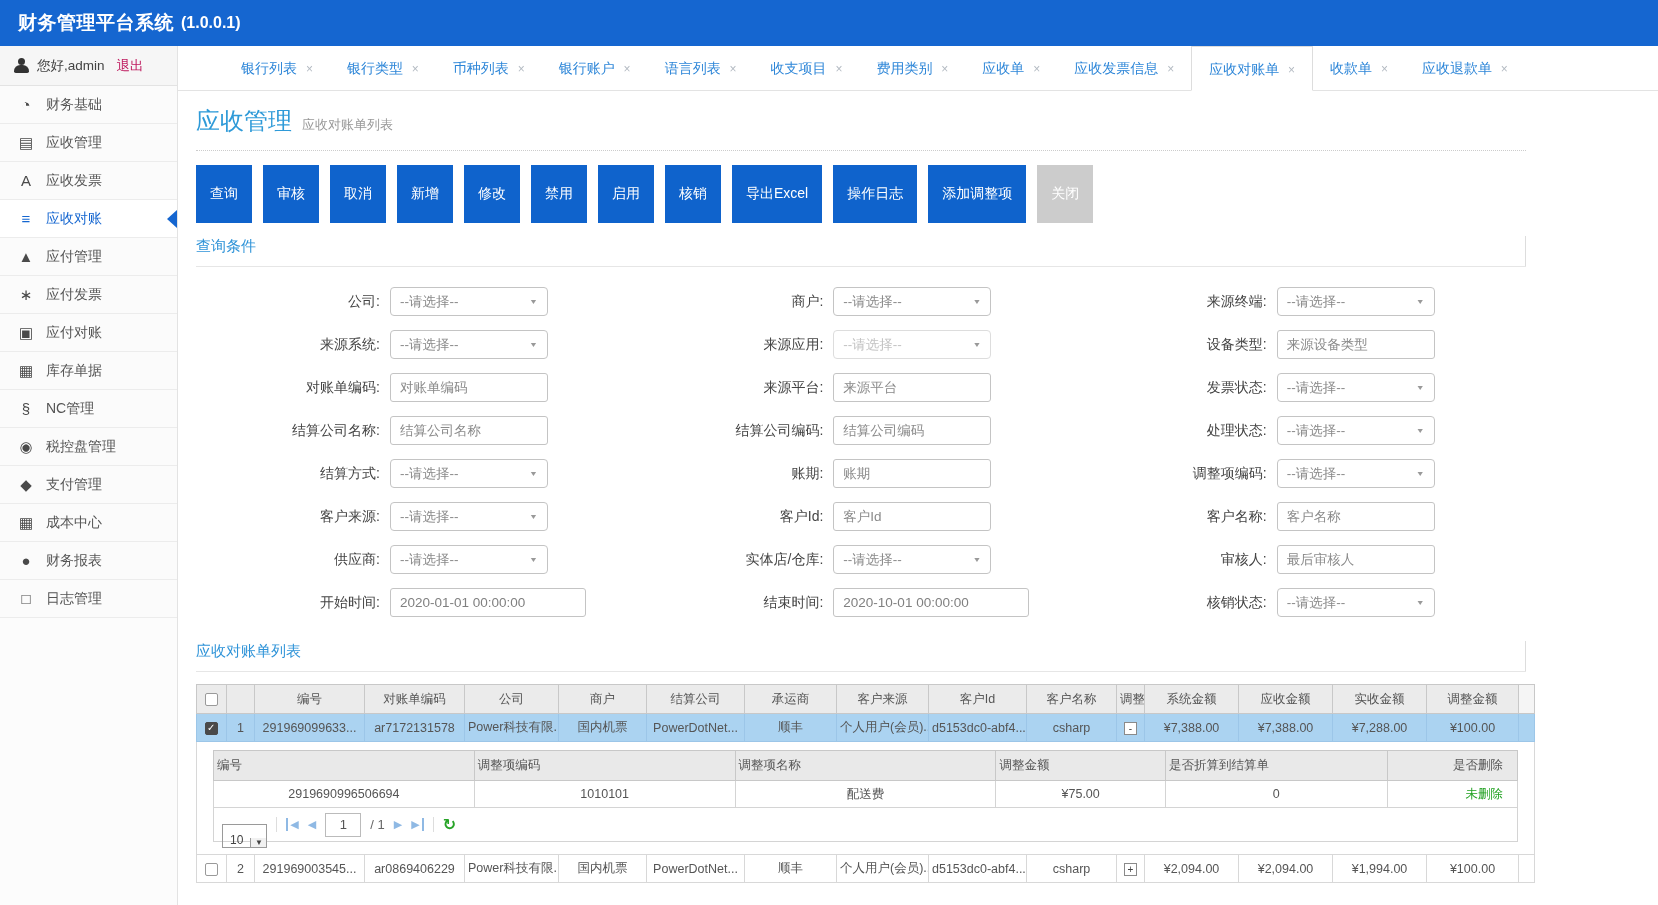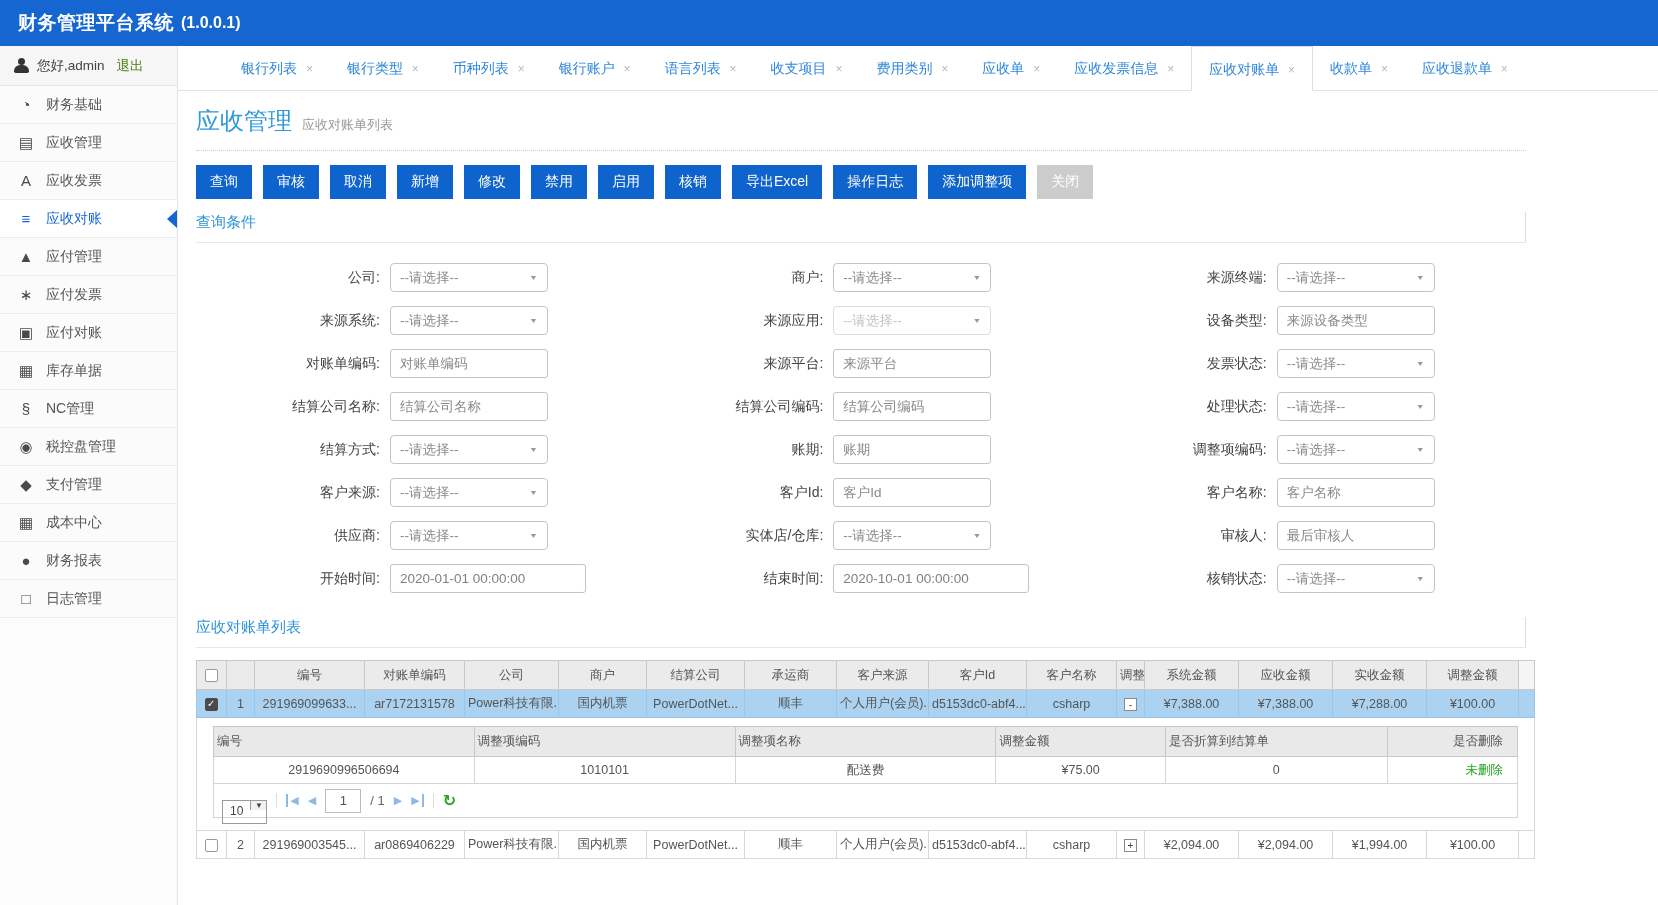--- a/index.html
+++ b/index.html
@@ -12,42 +12,42 @@
   .topbar .app-version { font-size:16px; font-weight:bold; margin-left:7px; }
 
   .shell { display:flex; min-height:859px; }
 
   
   .sidebar { width:178px; min-height:859px; background:#fcfcfc; border-right:1px solid #e3e3e3; flex:0 0 178px; }
   .userbox { height:40px; background:#f6f6f6; border-bottom:1px solid #e3e3e3; display:flex; align-items:center; padding-left:14px; font-size:13.5px; color:#444; gap:8px; }
   .person { width:15px; height:15px; position:relative; display:inline-block; }
   .person::before { content:""; position:absolute; left:4px; top:0; width:7px; height:7px; border-radius:50%; background:#333; }
   .person::after { content:""; position:absolute; left:0; top:7px; width:15px; height:8px; border-radius:7px 7px 2px 2px; background:#333; }
-  .logout { margin-left:4px; cursor:pointer; color:#4d7c0f; }
+  .logout { margin-left:4px; cursor:pointer; color:#be185d; }
   .side-item { height:38px; border-bottom:1px solid #ececec; display:flex; align-items:center; padding-left:17px; gap:11px; font-size:14px; color:#555; cursor:pointer; position:relative; background:#fbfbfb; }
   .side-item .icon { width:18px; text-align:center; font-size:15px; color:#4a4a4a; }
   .side-item.active { color:#1566d0; background:#fff; }
   .side-item.active .icon { color:#1566d0; }
   .side-item.active::after { content:""; position:absolute; right:0; top:50%; margin-top:-9px; border-top:9px solid transparent; border-bottom:9px solid transparent; border-right:10px solid #1566d0; }
 
   
   .content { flex:1; min-width:0; }
   .tabbar { height:45px; border-bottom:1px solid #e3e3e3; display:flex; align-items:stretch; padding-left:46px; background:#fff; }
   .tab { padding:0 17px; line-height:44px; font-size:14px; color:#2d86d8; cursor:pointer; white-space:nowrap; }
   .tab .x { color:#b3bac2; font-size:12px; margin-left:5px; }
   .tab.active { border:1px solid #ddd; border-bottom:1px solid #fff; margin-bottom:-1px; background:#fff; z-index:2; }
 
   .main { padding:14px 0 0 18px; }
   .page-head { display:flex; align-items:baseline; gap:10px; }
   .page-head h1 { font-size:24px; font-weight:400; color:#2e9ad8; }
   .page-head .sub { font-size:13px; color:#999; }
   .dotline { border-bottom:1px dotted #ccc; width:1330px; margin-top:13px; }
 
   .toolbar { display:flex; gap:11px; margin-top:14px; }
-  .btn { background:#0f63cc; color:#fff; border:none; font-size:14px; padding:8px 14px; cursor:pointer; font-family:inherit; }
+  .btn { background:#0f63cc; color:#fff; border:none; font-size:14px; padding:20px 14px; cursor:pointer; font-family:inherit; }
   .btn.muted { background:#ccc; }
 
   .section-title { width:1330px; color:#2e93d8; font-size:15px; padding:14px 0 10px; border-bottom:1px solid #e6e6e6; position:relative; }
   .section-title::after { content:""; position:absolute; right:0; bottom:0; width:1px; height:30px; background:#ddd; }
 
   
   .qform { width:1330px; padding:13px 0 4px; }
   .qrow { display:grid; grid-template-columns:1fr 1fr 1fr; padding:7px 0; }
   .field { display:flex; align-items:center; }
   .flabel { width:184px; text-align:right; margin-right:10px; font-size:14px; color:#444; }
@@ -74,21 +74,21 @@
   
   td.expand-cell { padding:8px 16px 12px; text-align:left; background:#fff; }
   .sub-table { width:100%; border-collapse:collapse; font-size:12.5px; color:#555; }
   .sub-table th { background:#e9e9e9; border:1px solid #c8c8c8; height:30px; font-weight:normal; }
   .sub-table td { border:1px solid #d4d4d4; height:27px; text-align:center; }
   .sub-table tr:nth-child(even) td { background:#f0f0f0; }
   .sub-table th:last-child, .sub-table td:last-child { text-align:right; padding-right:14px; }
   .del { color:#21a121; }
 
   .pager { height:34px; border:1px solid #d4d4d4; border-top:none; display:flex; align-items:center; gap:9px; padding:0 8px; font-size:13px; color:#666; background:#fff; }
-  .pgsize { border:1px solid #9a9a9a; height:24px; display:flex; align-items:flex-start; cursor:pointer;margin-top:22px; }
+  .pgsize { border:1px solid #9a9a9a; height:24px; display:flex; align-items:flex-end; cursor:pointer;margin-top:22px; }
   .pgsize .num { padding:3px 7px 0; font-size:12px; color:#444; }
   .pgsize .dd { width:16px; border-left:1px solid #9a9a9a; background:#f1f1f1; display:flex; align-items:center; justify-content:center; font-size:8px; color:#444; }
   .vline { width:1px; height:15px; background:#ddd; }
   .pg-btn { color:#8fb9e4; font-size:11px; cursor:pointer; }
   .pg-first { border-left:2px solid #8fb9e4; padding-left:2px; }
   .pg-last { border-right:2px solid #8fb9e4; padding-right:2px; }
   .pg-input { width:36px; height:24px; border:1px solid #bbb; display:flex; align-items:center; justify-content:center; color:#555; font-size:13px; cursor:text; }
   .pg-total { color:#666; }
   .refresh { color:#28a428; font-size:16px; font-weight:bold; cursor:pointer; }
 </style>

